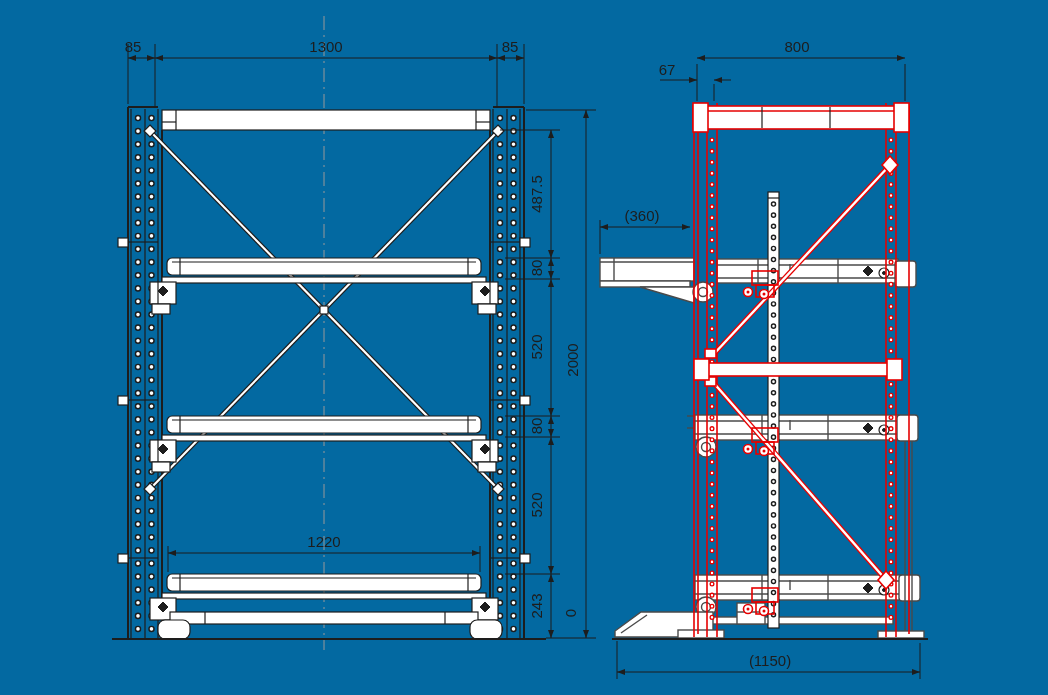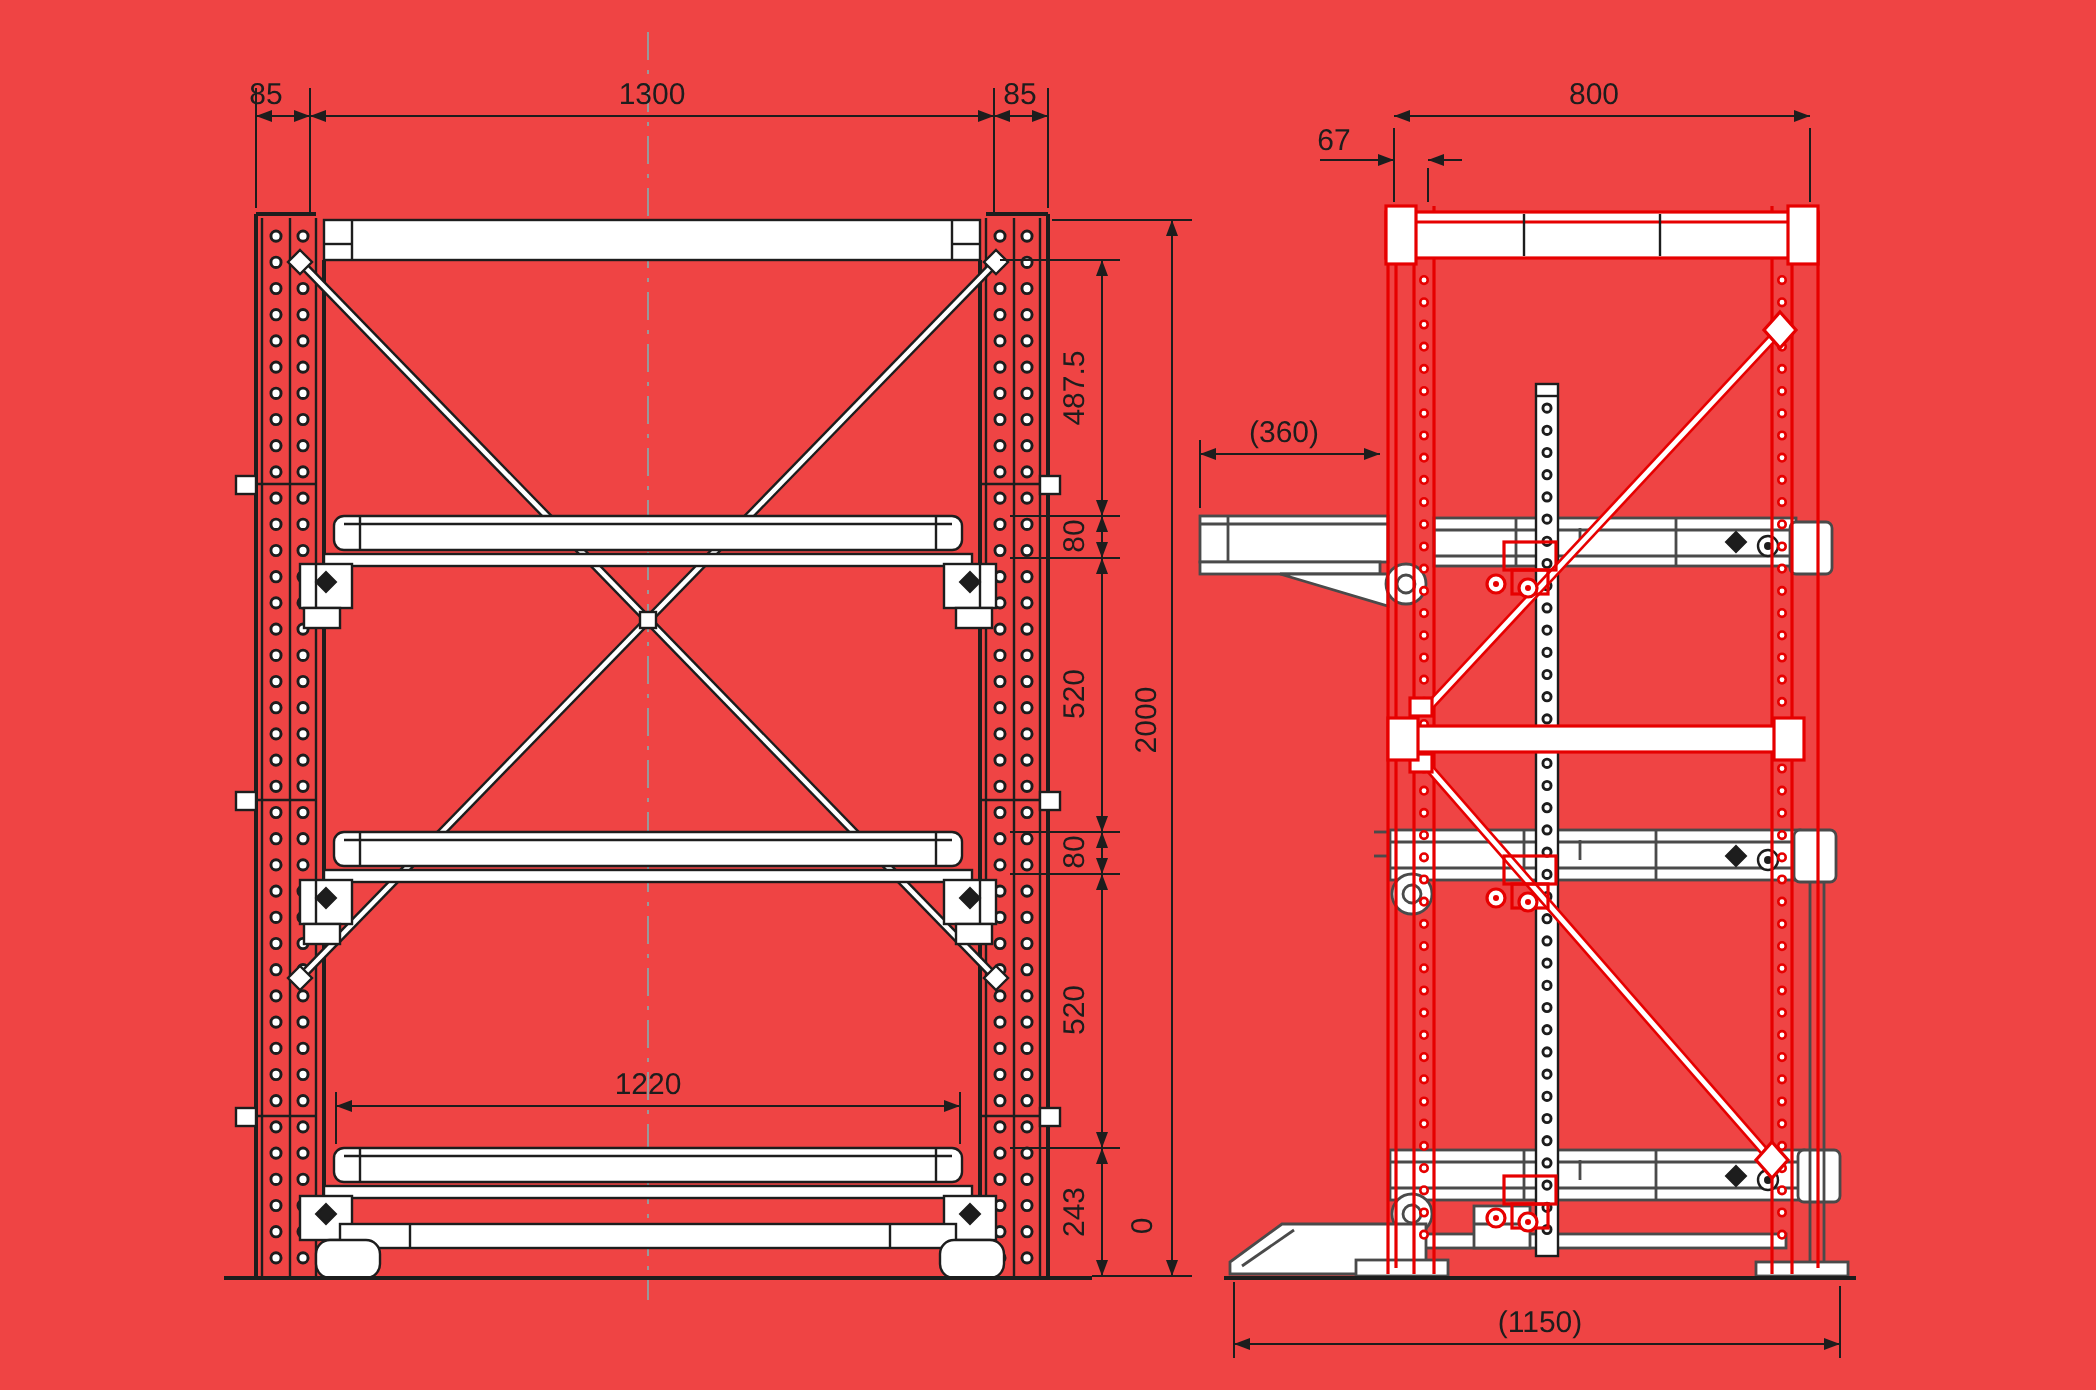--- a/index.html
+++ b/index.html
@@ -1,19 +1,19 @@
 <!DOCTYPE html>
 <html style="--red: #e60000; --ink: #1d1d1d; --g: #4a4a4a; --cl: #999999;"><head>
 <meta charset="utf-8">
 <style>
   :root{
     --red:#e60000; --ink:#1d1d1d; --g:#4a4a4a; --cl:#999;
   }
   html,body{margin:0;padding:0;background:#fff;}
-  .stage{position:relative;width:1048px;height:695px;background:#ef4444;overflow:hidden;
+  .stage{position:relative;width:1048px;height:695px;background:#0369a1;overflow:hidden;
          font-family:"Liberation Sans",sans-serif;}
   svg{display:block}
   
   .s1{fill:none;stroke:var(--ink);stroke-width:1.2}
   .s2{fill:none;stroke:var(--ink);stroke-width:2}
   .sf{fill:#fff;stroke:var(--ink);stroke-width:1.2}
   .sfd{fill:var(--ink);stroke:var(--ink);stroke-width:1}
   
   .g1{fill:none;stroke:var(--g);stroke-width:1.4}
   .gf{fill:#fff;stroke:var(--g);stroke-width:1.4}

